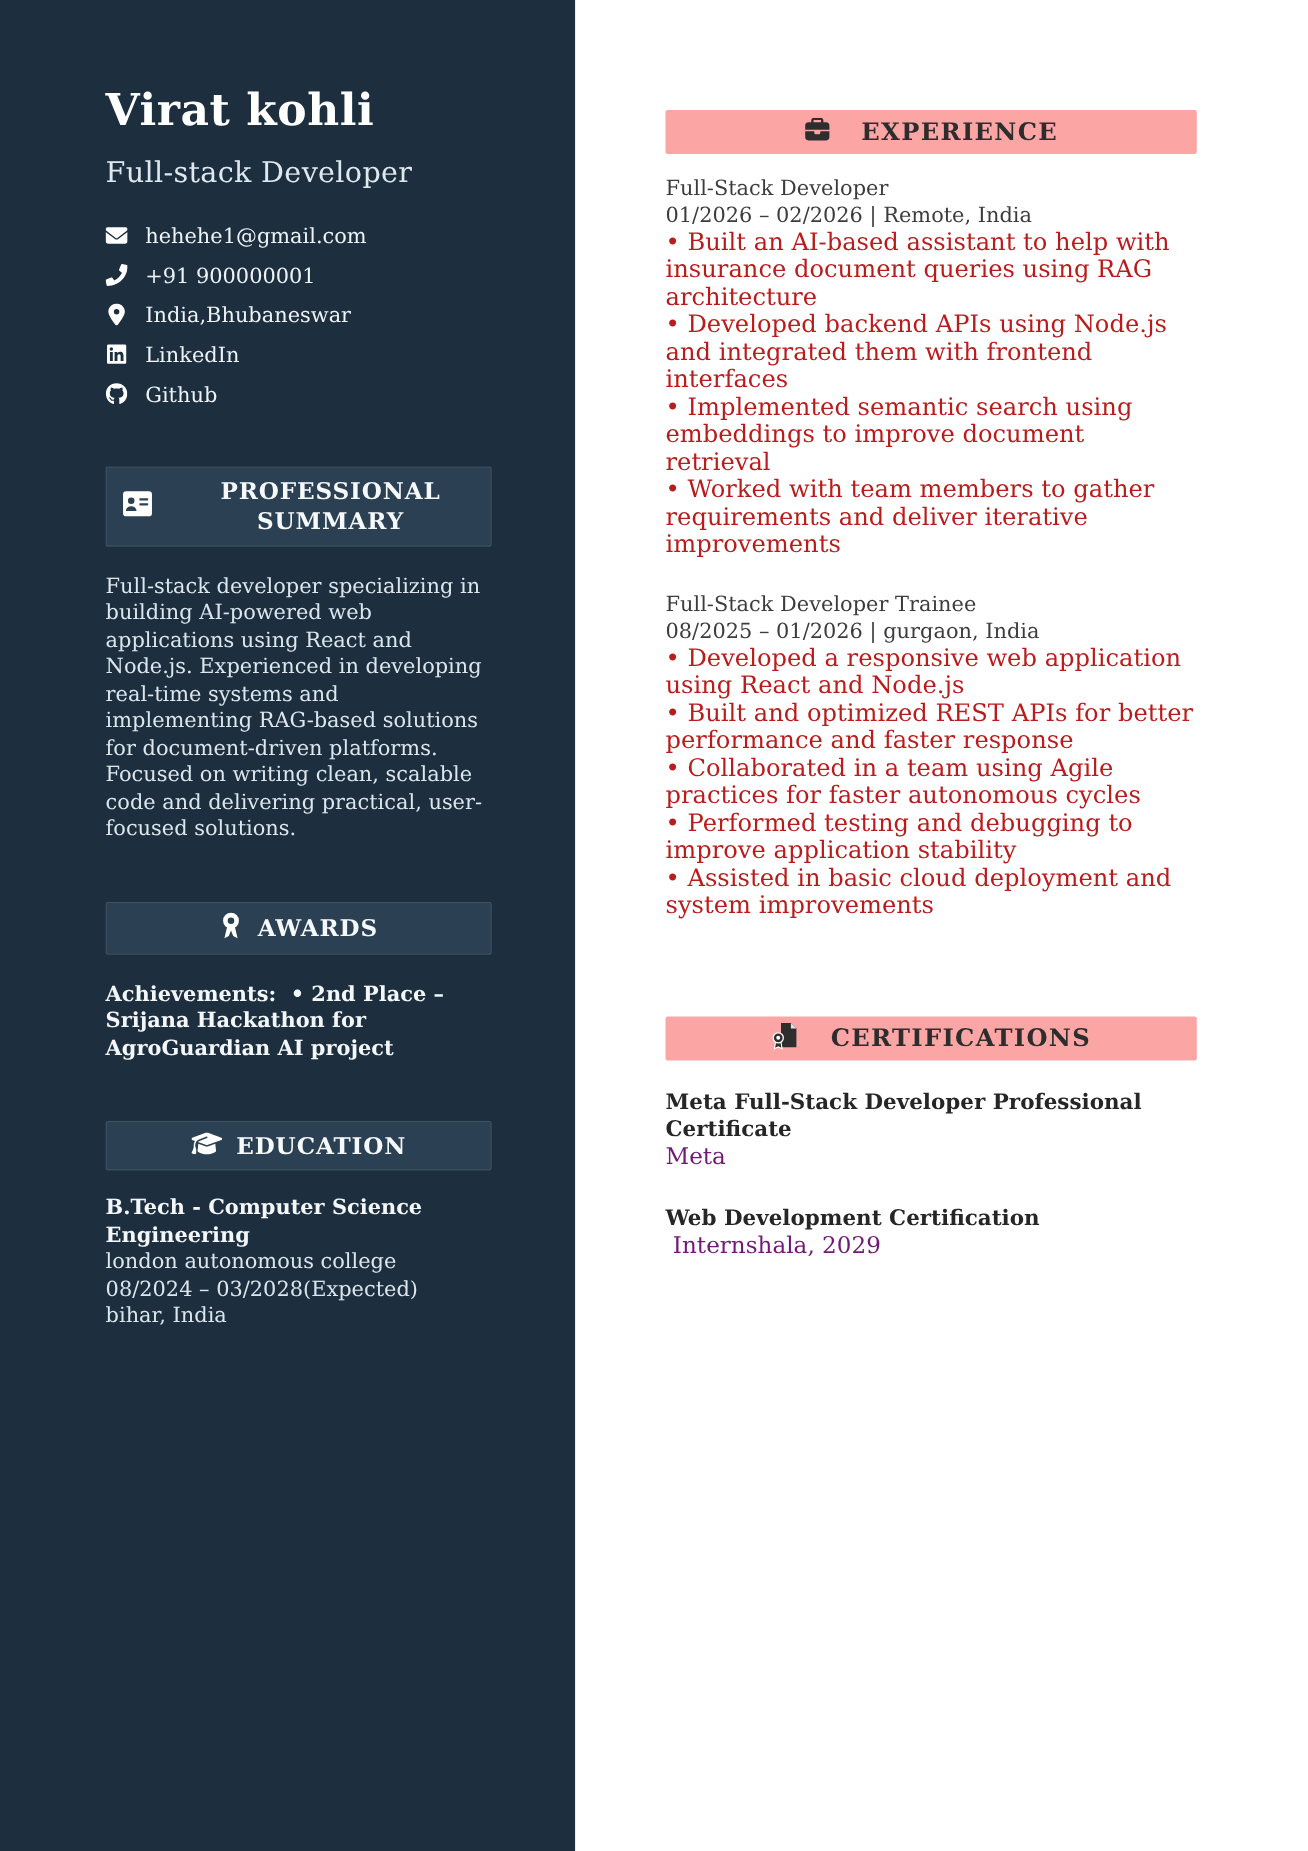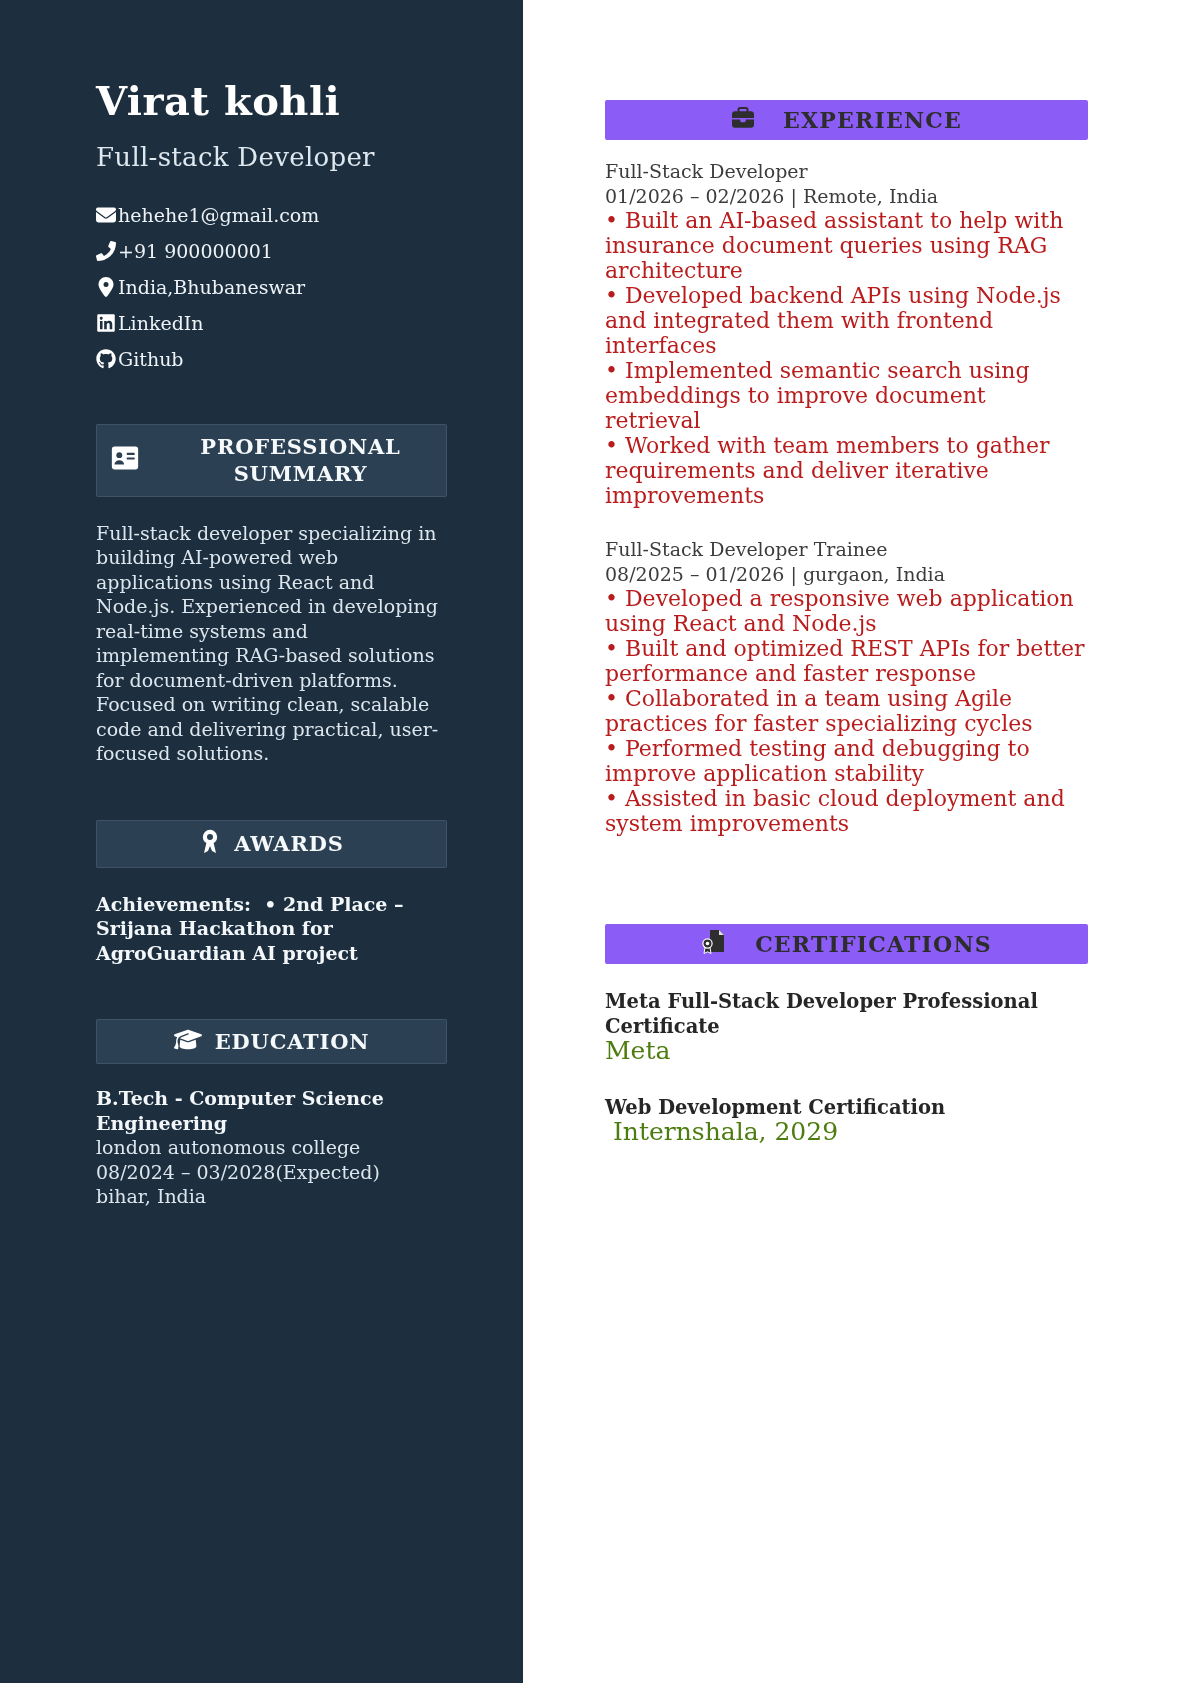--- a/index.html
+++ b/index.html
@@ -10,21 +10,21 @@
   
   .sidebar {
     width:523px; min-width:523px; height:100%;
     background:#1d2f3f; color:#ffffff;
     padding:78px 76px 40px 96px;
   }
   .name { font-size:40px; font-weight:700; line-height:1.15; color:#ffffff; letter-spacing:0.5px; }
   .role { font-size:26px; font-weight:400; color:#dfe8ef; margin-top:18px; letter-spacing:0.3px; }
 
   .contacts { list-style:none; margin-top:32px; }
-  .contact-row { display:flex; align-items:center; gap:2px; margin-bottom:14px; height:22px; }
+  .contact-row { display:flex; align-items:flex-start; gap:16px; margin-bottom:14px; height:22px; }
   .contact-row:last-child { margin-bottom:0; }
   .contact-icon { width:20px; height:20px; flex:0 0 20px; display:flex; align-items:center; justify-content:center; }
   .contact-icon svg { width:20px; height:20px; fill:#ffffff; }
   .contact-text { font-size:19px; color:#eef3f7; }
 
   .side-header {
     position:relative; background:#2b4053; border:1px solid rgba(255,255,255,0.10);
     border-radius:2px; margin-top:54px;
     display:flex; align-items:center; justify-content:center; gap:13px;
     padding:8px 16px; min-height:45px; text-align:center;
@@ -35,38 +35,38 @@
   .side-header.with-left-icon .abs-icon { position:absolute; left:14px; top:50%; transform:translateY(-50%); }
 
   .side-body { font-size:19px; line-height:24.5px; color:#dde6ed; margin-top:24px; }
   .side-body.bold { font-weight:700; color:#f3f7fa; white-space:pre-wrap; }
   .edu-line { font-size:19px; line-height:24.5px; color:#dde6ed; }
   .edu-degree { font-weight:700; color:#f3f7fa; }
 
   
   .main { flex:1; padding:100px 101px 40px 82px; background:#ffffff; }
   .main-header {
-    background:#8b5cf6; border-radius:2px; height:40px;
+    background:#fca5a5; border-radius:2px; height:40px;
     display:flex; align-items:center; justify-content:center; gap:28px;
   }
   .main-header .hdr-text { font-size:22px; font-weight:700; letter-spacing:1.2px; color:#2d2d2d; }
   .main-header svg { fill:#2e2e2e; }
 
   .job { margin-top:19px; }
   .job + .job { margin-top:29px; }
   .company { font-size:19.5px; font-weight:700; color:#262626; line-height:24.5px; }
   .job-role { font-size:19px; color:#3c3c3c; line-height:24.5px; }
   .job-meta { font-size:19px; color:#3c3c3c; line-height:24.5px; }
   .bullet { font-size:22px; color:#b91c1c; line-height:25px; }
 
   .cert-section { margin-top:88px; }
   .cert-item { margin-top:26px; }
   .cert-item + .cert-item { margin-top:32px; }
   .cert-name { font-size:19.5px; font-weight:700; color:#262626; line-height:24.5px; }
-  .cert-issuer { font-size:25px; color:#4d7c0f; line-height:24.5px; white-space:pre-wrap; }
+  .cert-issuer { font-size:21px; color:#701a75; line-height:24.5px; white-space:pre-wrap; }
 </style>
 </head>
 <body>
 
 <div class="page">
 
   <aside class="sidebar">
 
     <h1 class="name">Virat kohli</h1>
     <div class="role">Full-stack Developer</div>
@@ -176,21 +176,21 @@
       <div class="bullet">• Developed backend APIs using Node.js and integrated them with frontend interfaces</div>
       <div class="bullet">• Implemented semantic search using embeddings to improve document retrieval</div>
       <div class="bullet">• Worked with team members to gather requirements and deliver iterative improvements</div>
     </div>
 
     <div class="job">
       <div class="job-role">Full-Stack Developer Trainee</div>
       <div class="job-meta">08/2025 – 01/2026 | gurgaon, India</div>
       <div class="bullet">• Developed a responsive web application using React and Node.js</div>
       <div class="bullet">• Built and optimized REST APIs for better performance and faster response</div>
-      <div class="bullet">• Collaborated in a team using Agile practices for faster specializing cycles</div>
+      <div class="bullet">• Collaborated in a team using Agile practices for faster autonomous cycles</div>
       <div class="bullet">• Performed testing and debugging to improve application stability</div>
       <div class="bullet">• Assisted in basic cloud deployment and system improvements</div>
     </div>
 
     <div class="cert-section">
       <div class="main-header">
         <span>
           <svg width="26" height="26" viewBox="0 0 26 26">
             <path d="M9 1h9l5 5v17H9z" fill="#2e2e2e"></path>
             <path d="M18 1l5 5h-5z" fill="#ffffff" opacity="0.85"></path>

